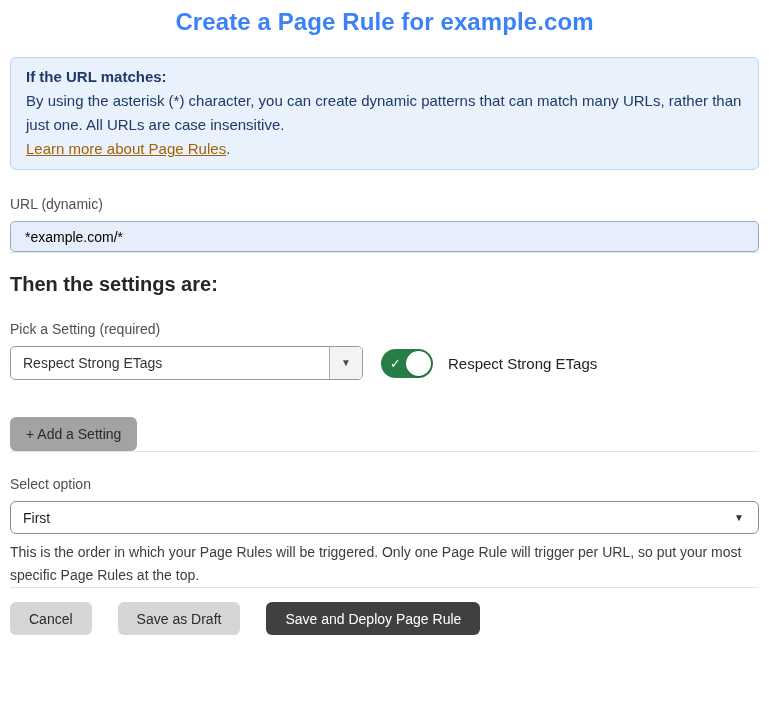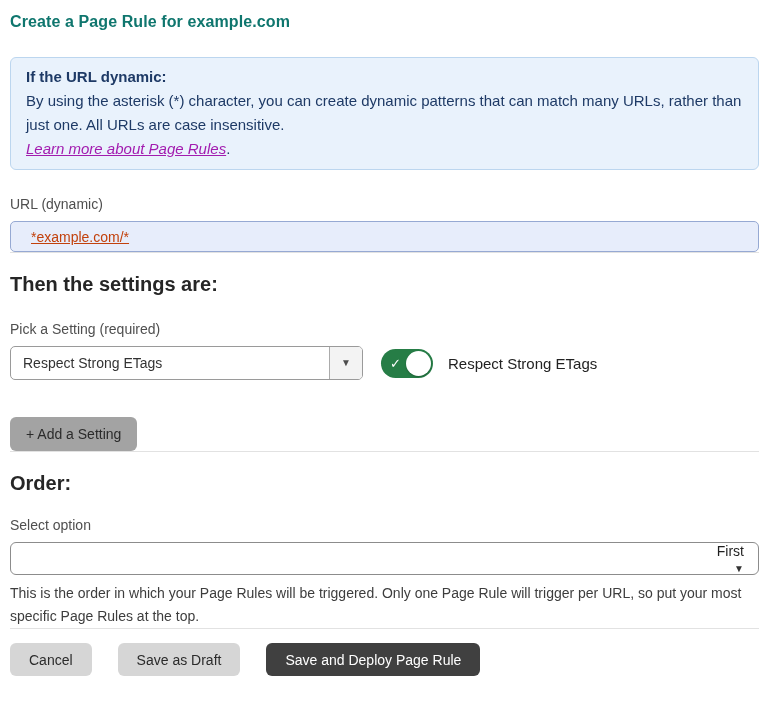--- a/index.html
+++ b/index.html
@@ -10,66 +10,65 @@
     font-family: "Liberation Sans", "DejaVu Sans", sans-serif;
     color: #222222;
   }
   .page {
     width: 769px;
     height: 718px;
     padding: 0 10px;
     overflow: hidden;
   }
   .page-title {
-    font-size: 16px;
+    font-size: 24px;
     font-weight: 700;
-    color: #0f766e;
+    color: #3b82f6;
     margin: 9px 0 0 0;
     line-height: 26px;
     letter-spacing: 0.1px;
+    text-align: center;
   }
   
   .info-box {
     margin-top: 22px;
     background: #e9f2fc;
     border: 1px solid #bcd6ef;
     border-radius: 6px;
     padding: 7px 15px 8px 15px;
     font-size: 15px;
     line-height: 24px;
     color: #1e3a66;
   }
   .info-heading { font-weight: 700; }
   .info-link {
-    color: #a21caf;
+    color: #a16207;
     text-decoration: underline;
     cursor: pointer;
-    font-style: italic;
   }
   
   .field-label {
     font-size: 14px;
     color: #4f4f4f;
     line-height: 18px;
   }
   .label-url { margin-top: 25px; }
   .url-input {
     display: block;
     width: 100%;
     height: 31px;
     margin-top: 8px;
     background: #e7edfb;
     border: 1px solid #96a9d3;
     border-radius: 5px;
-    padding: 0 20px;
-    font-size: 14px;
-    color: #c2410c;
+    padding: 0 14px;
+    font-size: 14px;
+    color: #000000;
     font-family: "Liberation Sans", sans-serif;
     outline: none;
-    text-decoration: underline;
   }
   hr.divider {
     border: none;
     border-top: 1px solid #e2e2e2;
     margin: 0;
   }
   .divider-1 { margin-top: 40px; }
   .divider-2 { margin-top: 16px; }
   .divider-3 { margin-top: 23px; }
   .section-heading {
@@ -170,27 +169,26 @@
   }
   .label-order-select { margin-top: 23px; }
   .order-select {
     margin-top: 8px;
     width: 100%;
     height: 33px;
     border: 1px solid #8c8c8c;
     border-radius: 6px;
     background: #ffffff;
     display: flex;
-    align-items: flex-end;
+    align-items: center;
     justify-content: space-between;
     padding: 0 14px 0 12px;
     font-size: 14px;
     color: #1f1f1f;
     cursor: pointer;
-    flex-direction: column;
   }
   .order-arrow { font-size: 10px; color: #333333; }
   .help-text {
     margin-top: 7px;
     font-size: 14px;
     line-height: 23px;
     color: #3d3d3d;
   }
   .footer {
     margin-top: 14px;
@@ -213,21 +211,21 @@
   .btn-primary { background: #404040; color: #ffffff; }
 </style>
 </head>
 <body>
 
 <div class="page">
 
   <h1 class="page-title">Create a Page Rule for example.com</h1>
 
   <div class="info-box">
-    <div class="info-heading">If the URL dynamic:</div>
+    <div class="info-heading">If the URL matches:</div>
     <div class="info-body">By using the asterisk (*) character, you can create dynamic patterns that can match many URLs, rather than just one. All URLs are case insensitive.</div>
     <div><a class="info-link">Learn more about Page Rules</a><span>.</span></div>
   </div>
 
   <div class="field-label label-url">URL (dynamic)</div>
   <input class="url-input" type="text" value="*example.com/*" style="">
 
   <hr class="divider divider-1">
 
   <h2 class="section-heading">Then the settings are:</h2>
@@ -245,21 +243,20 @@
       <span class="toggle-check">✓</span>
       <span class="toggle-knob"></span>
     </div>
     <span class="toggle-label">Respect Strong ETags</span>
   </div>
 
   <button class="add-setting-btn">+ Add a Setting</button>
 
   <hr class="divider divider-2">
 
-  <h2 class="section-heading">Order:</h2>
 
   <div class="field-label label-order-select">Select option</div>
 
   <div class="order-select">
     <span>First</span>
     <span class="order-arrow">▼</span>
   </div>
 
   <div class="help-text">This is the order in which your Page Rules will be triggered. Only one Page Rule will trigger per URL, so put your most specific Page Rules at the top.</div>
 

